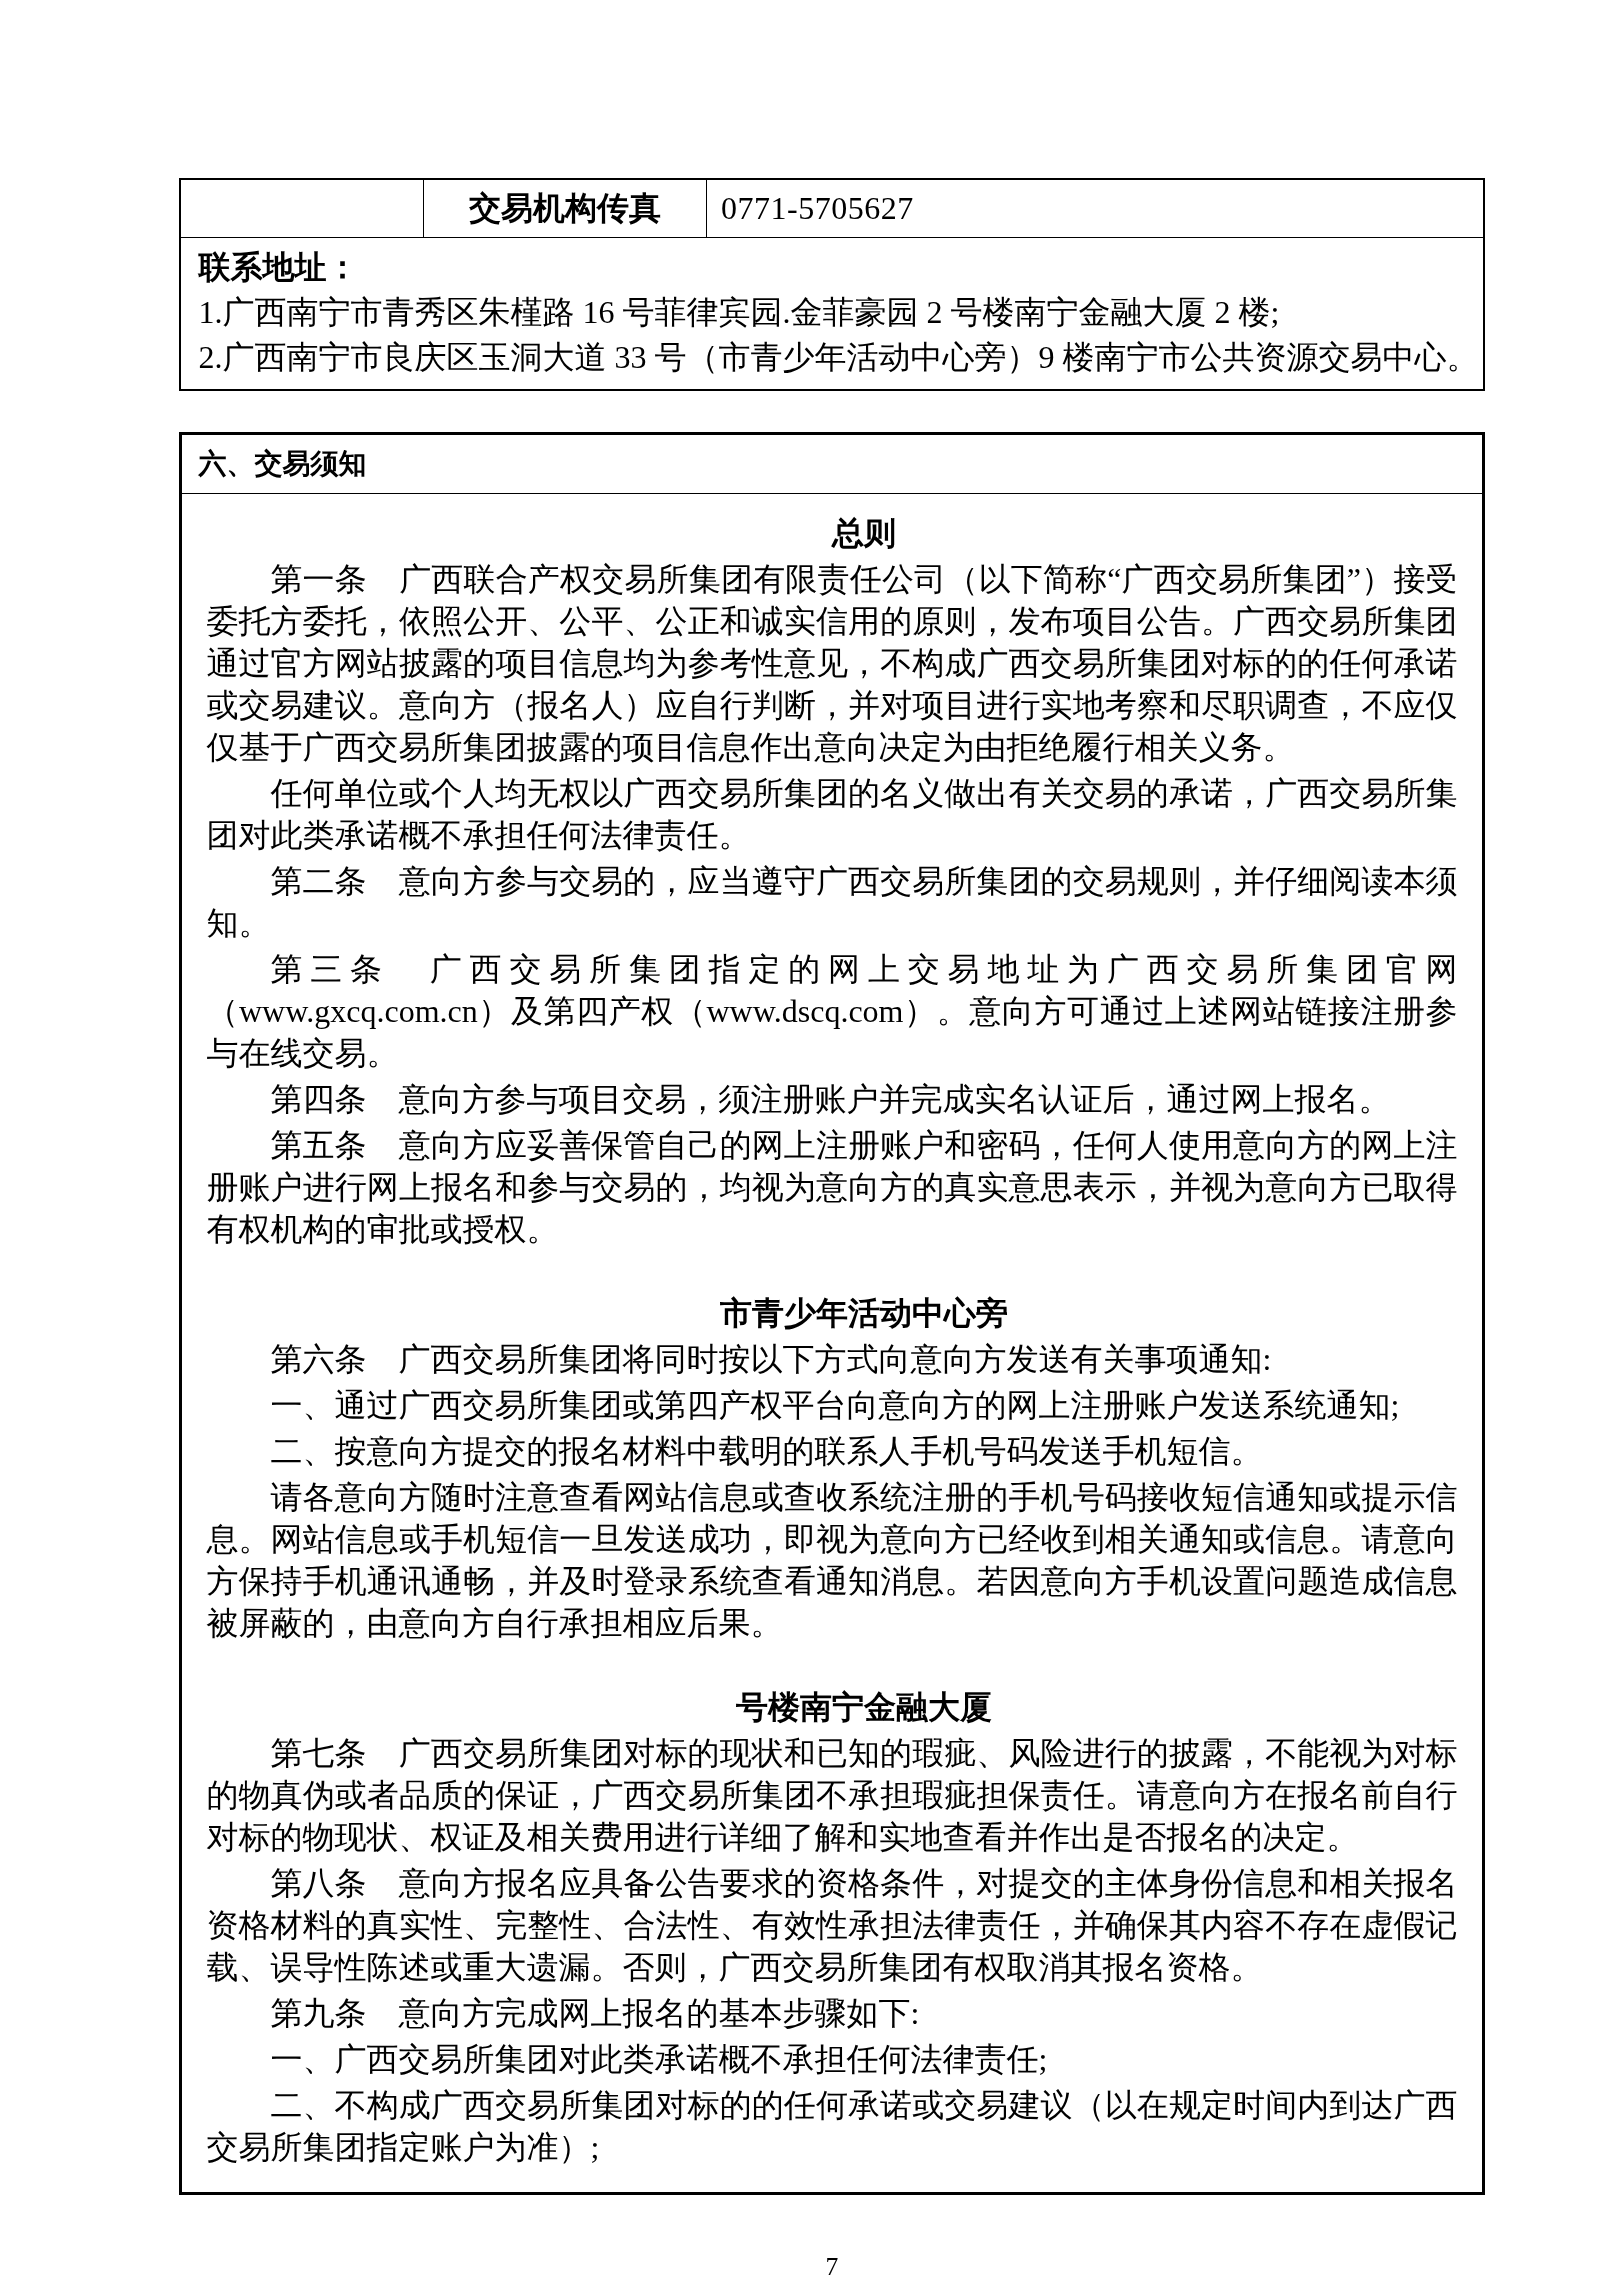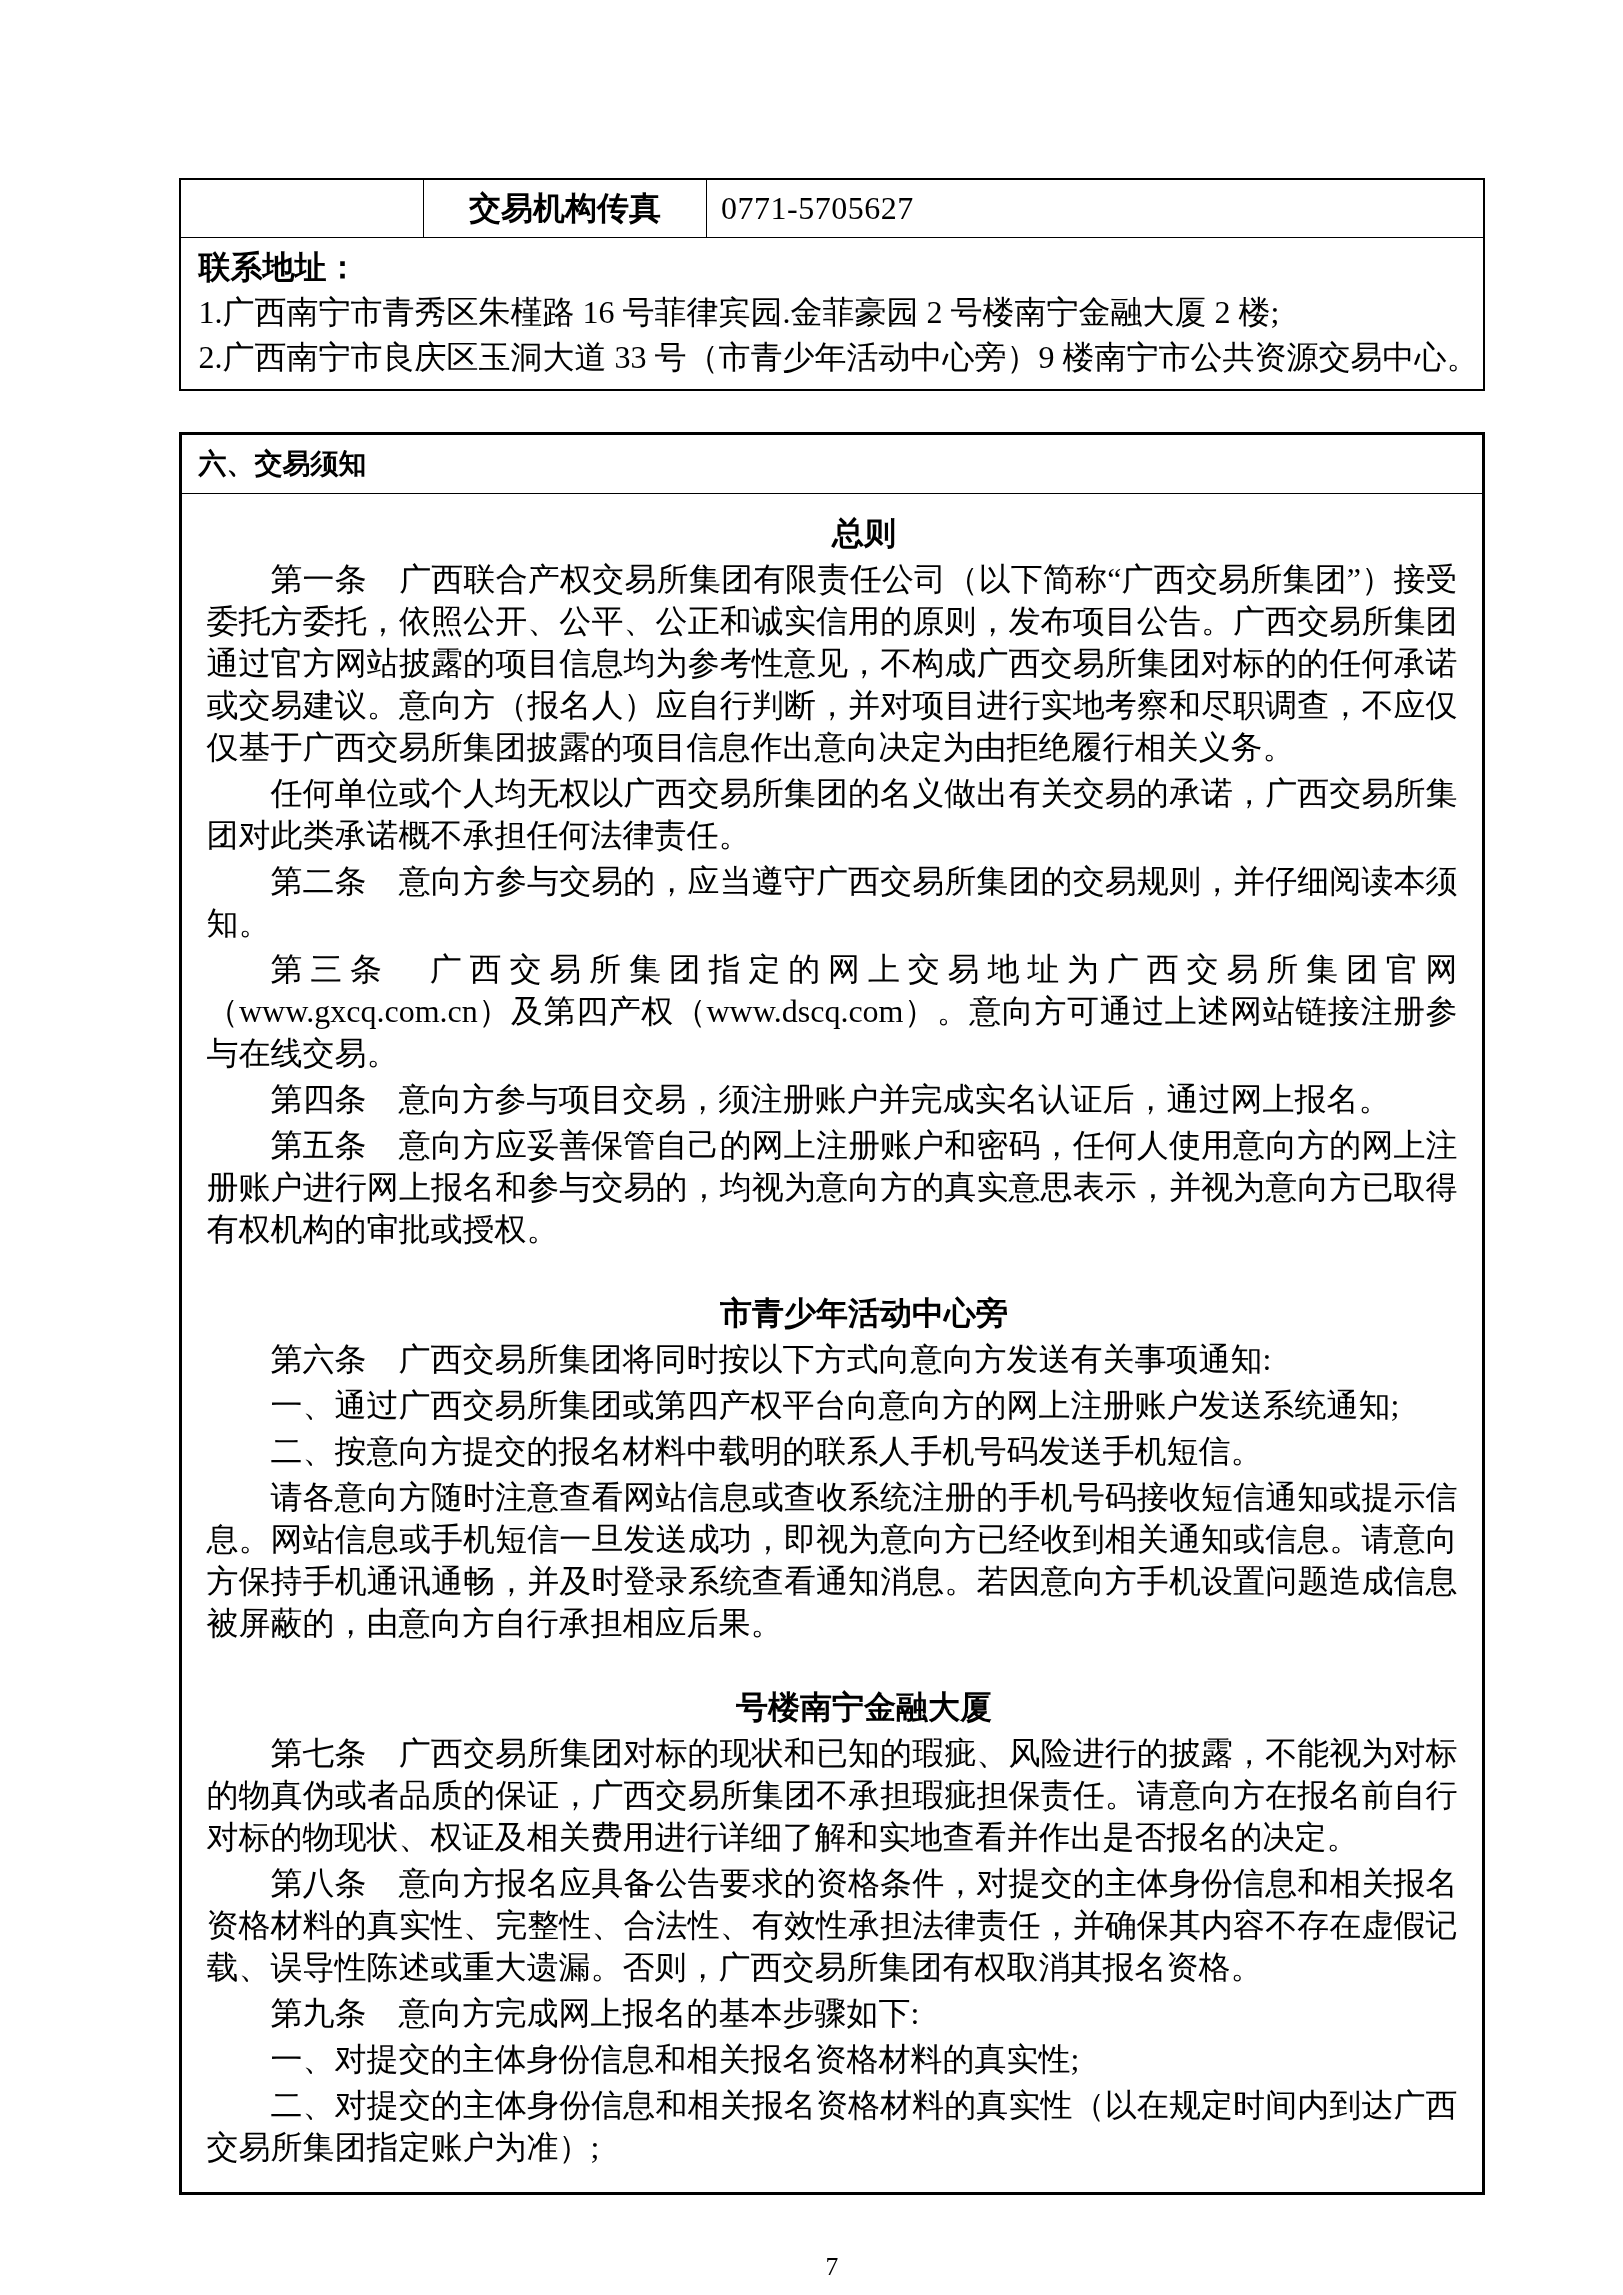--- a/index.html
+++ b/index.html
@@ -90,22 +90,22 @@
             <p>一、通过广西交易所集团或第四产权平台向意向方的网上注册账户发送系统通知;</p>
             <p>二、按意向方提交的报名材料中载明的联系人手机号码发送手机短信。</p>
             <p>请各意向方随时注意查看网站信息或查收系统注册的手机号码接收短信通知或提示信息。网站信息或手机短信一旦发送成功，即视为意向方已经收到相关通知或信息。请意向方保持手机通讯通畅，并及时登录系统查看通知消息。若因意向方手机设置问题造成信息被屏蔽的，由意向方自行承担相应后果。</p>
           </div>
 
           <div class="sec">
             <p class="sec-heading">号楼南宁金融大厦</p>
             <p>第七条　广西交易所集团对标的现状和已知的瑕疵、风险进行的披露，不能视为对标的物真伪或者品质的保证，广西交易所集团不承担瑕疵担保责任。请意向方在报名前自行对标的物现状、权证及相关费用进行详细了解和实地查看并作出是否报名的决定。</p>
             <p>第八条　意向方报名应具备公告要求的资格条件，对提交的主体身份信息和相关报名资格材料的真实性、完整性、合法性、有效性承担法律责任，并确保其内容不存在虚假记载、误导性陈述或重大遗漏。否则，广西交易所集团有权取消其报名资格。</p>
             <p>第九条　意向方完成网上报名的基本步骤如下:</p>
-            <p>一、对提交的主体身份信息和相关报名资格材料的真实性;</p>
-            <p>二、对提交的主体身份信息和相关报名资格材料的真实性（以在规定时间内到达广西交易所集团指定账户为准）;</p>
+            <p>一、广西交易所集团对此类承诺概不承担任何法律责任;</p>
+            <p>二、不构成广西交易所集团对标的的任何承诺或交易建议（以在规定时间内到达广西交易所集团指定账户为准）;</p>
           </div>
 
         </td>
       </tr>
     </tbody>
   </table>
 
   <div class="page-number">7</div>
 </div>
 

